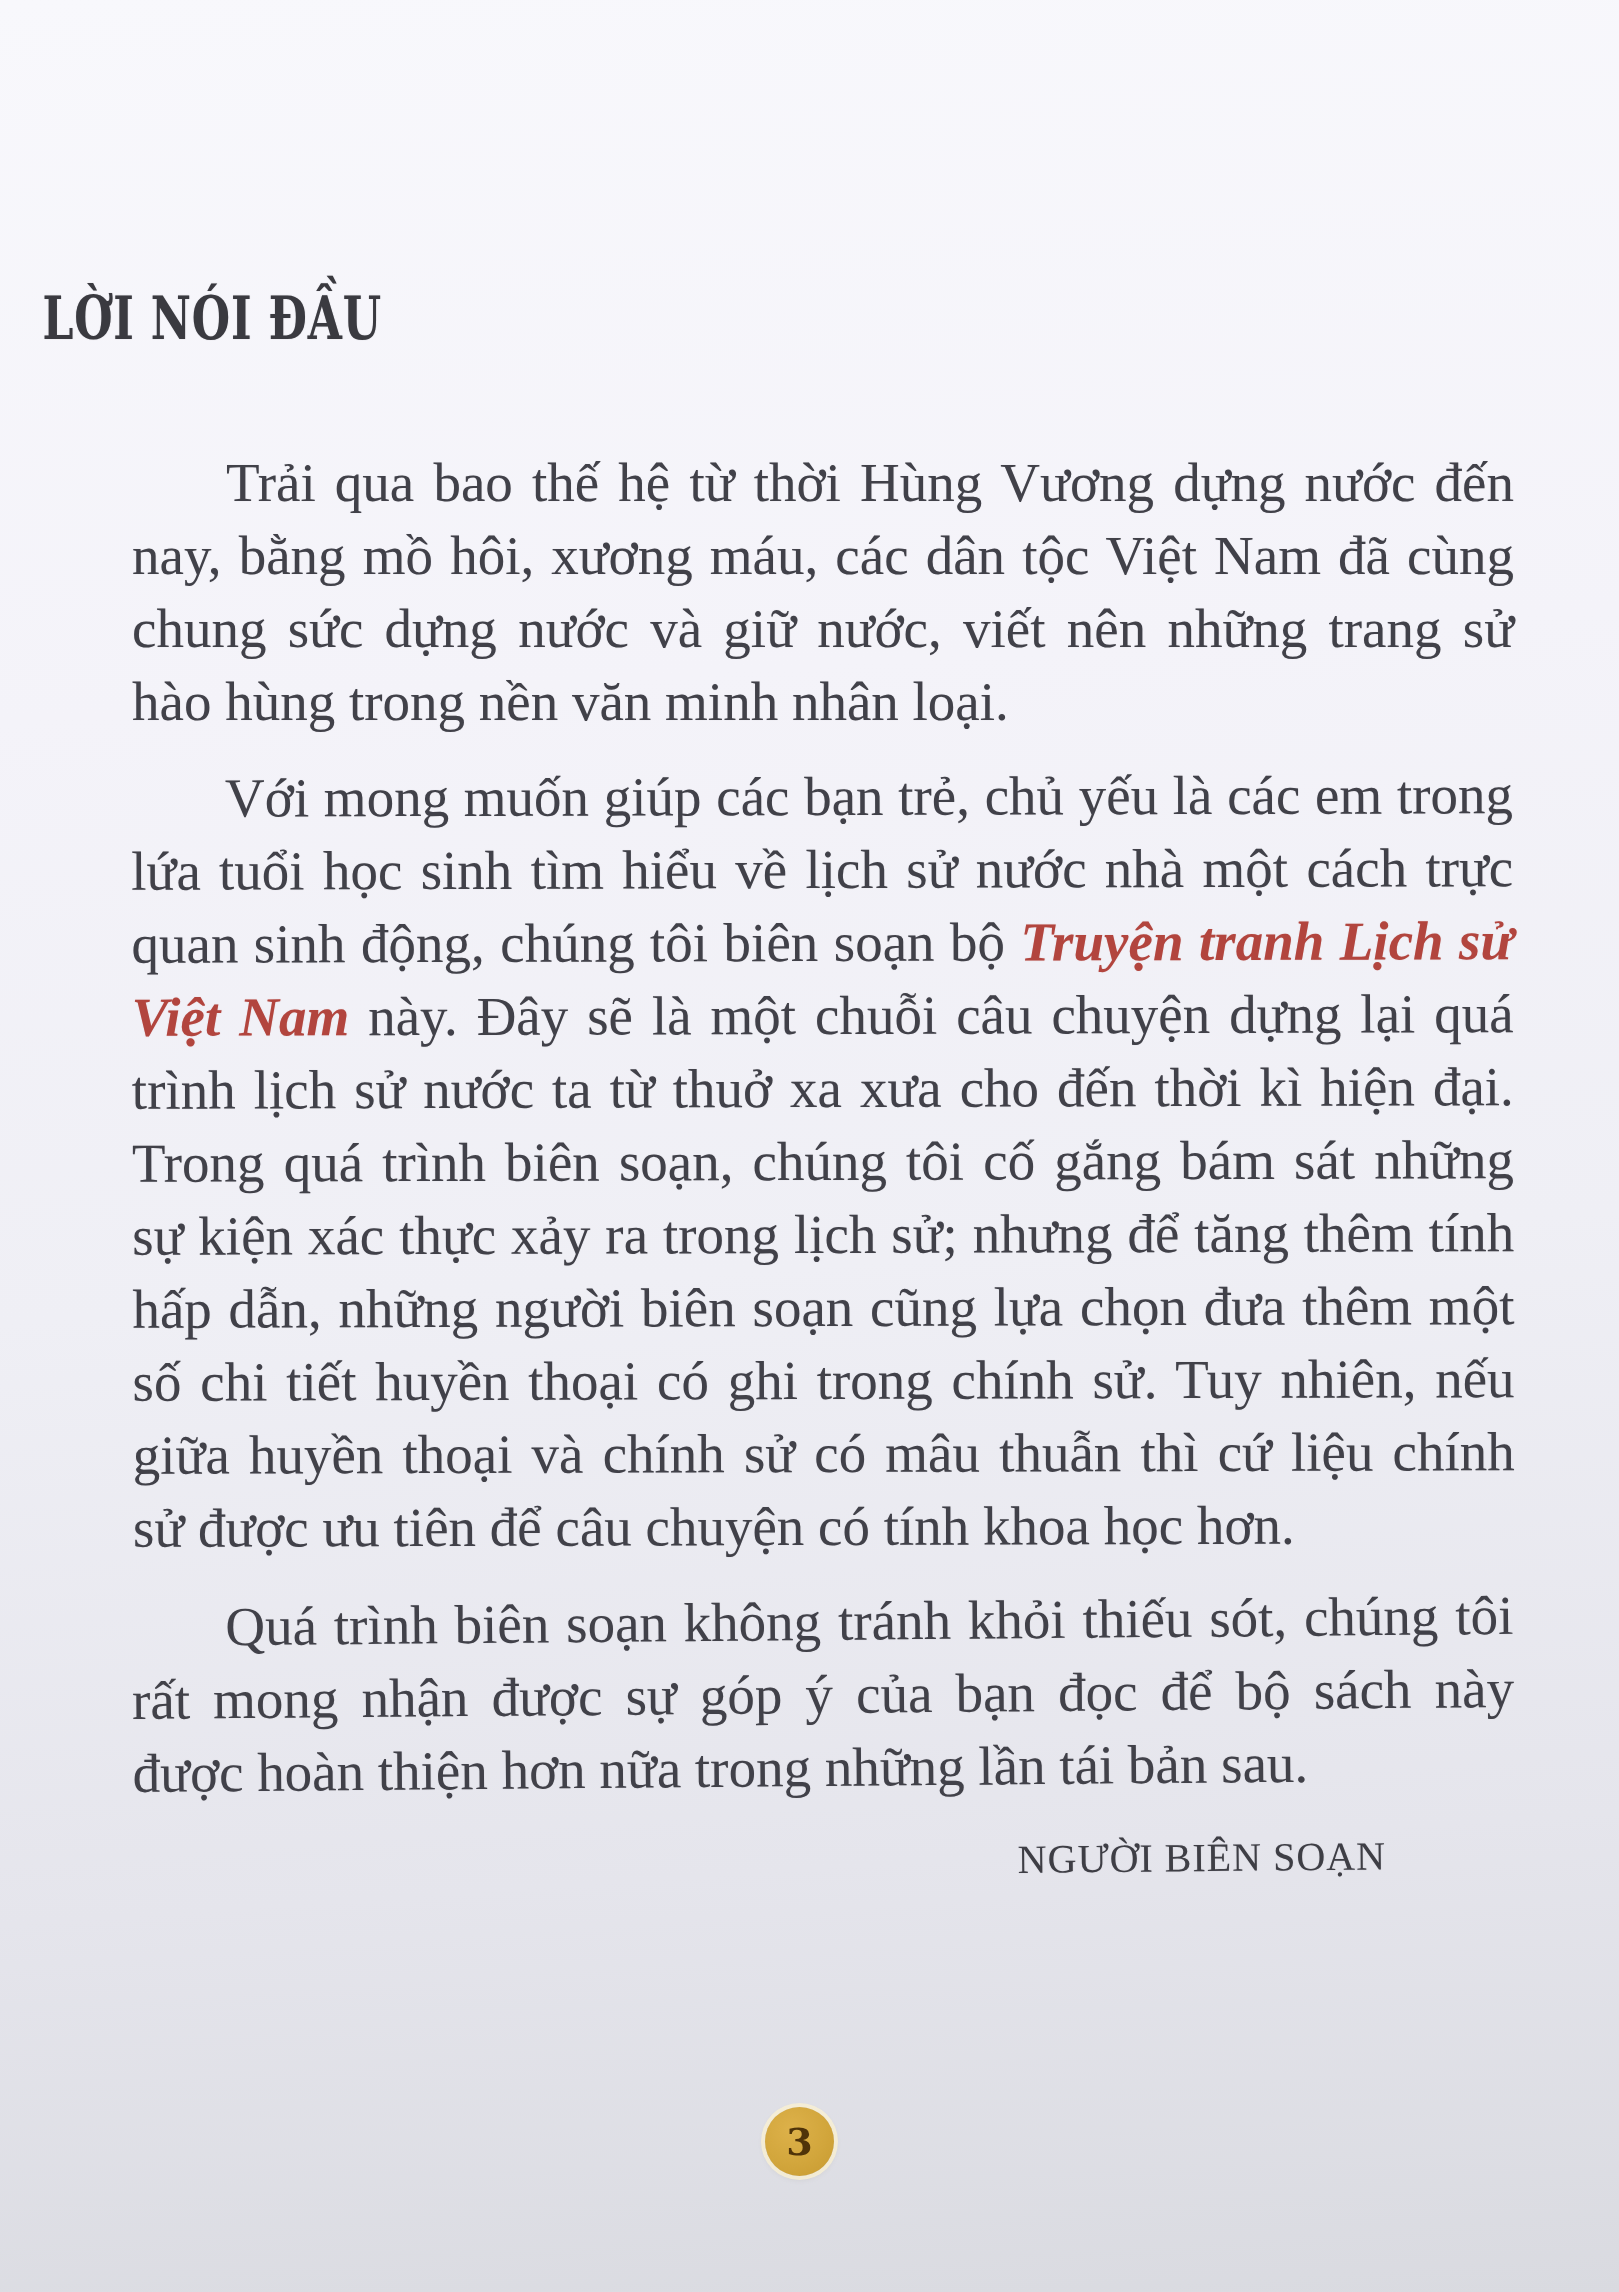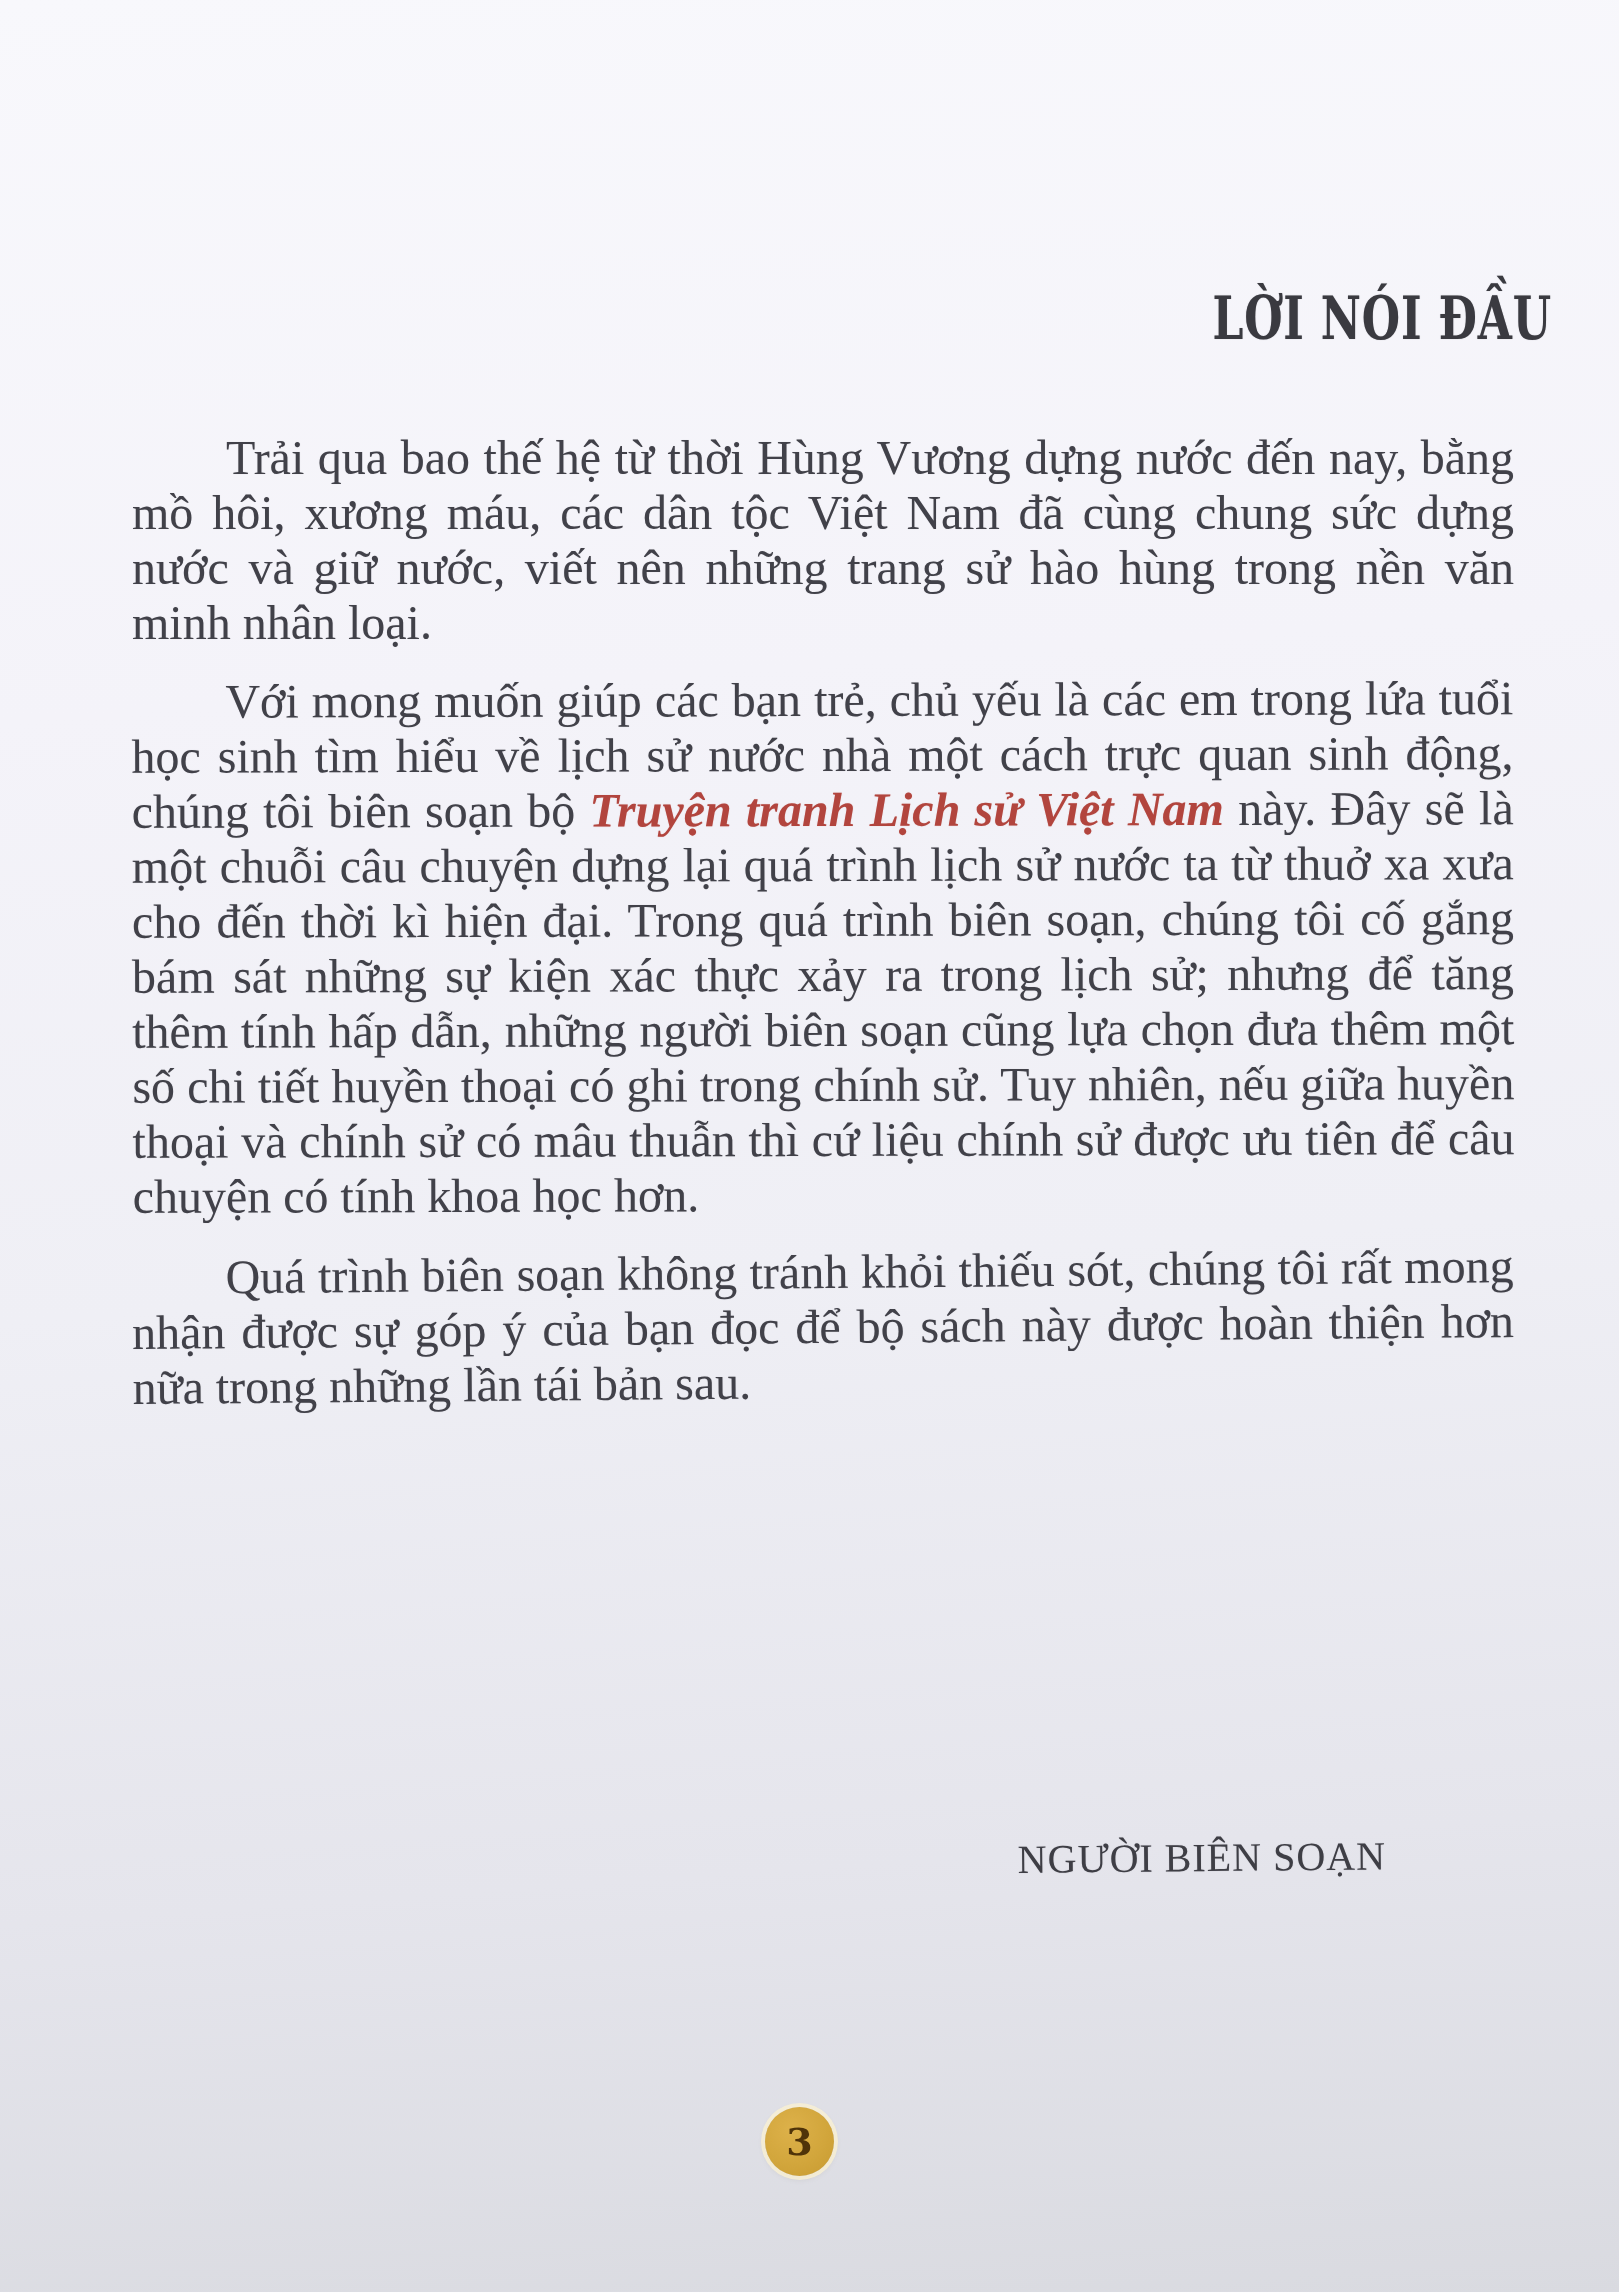--- a/index.html
+++ b/index.html
@@ -21,40 +21,40 @@
   }
   .page {
     position: absolute;
     inset: 0;
   }
   .page-title {
     position: absolute;
     top: 285px;
     left: 0;
     width: 1594px;
-    text-align: right;
+    text-align: left;
     font-family: "DejaVu Serif", serif;
     font-weight: bold;
     font-size: 55px;
     letter-spacing: 1px;
     color: #3a3a40;
     text-shadow: 0 0 1px rgba(40,40,45,0.35);
   }
   .page-title .squeeze {
     display: inline-block;
     transform: scaleX(0.80) scaleY(1.08);
     transform-origin: center;
   }
   .body-text {
     position: absolute;
-    top: 430px;
+    top: 446px;
     left: 132px;
     width: 1382px;
-    font-size: 48px;
-    line-height: 55px;
+    font-size: 55px;
+    line-height: 73px;
     color: #414149;
     text-align: justify;
     text-shadow: 0 0 1px rgba(55,55,62,0.2);
   }
   .paragraph {
     margin: 0 0 22px 0;
     text-indent: 94px;
   }
   .paragraph:nth-child(2) { transform: rotate(-0.15deg); }
   .paragraph:nth-child(3) { transform: rotate(-0.5deg); }

